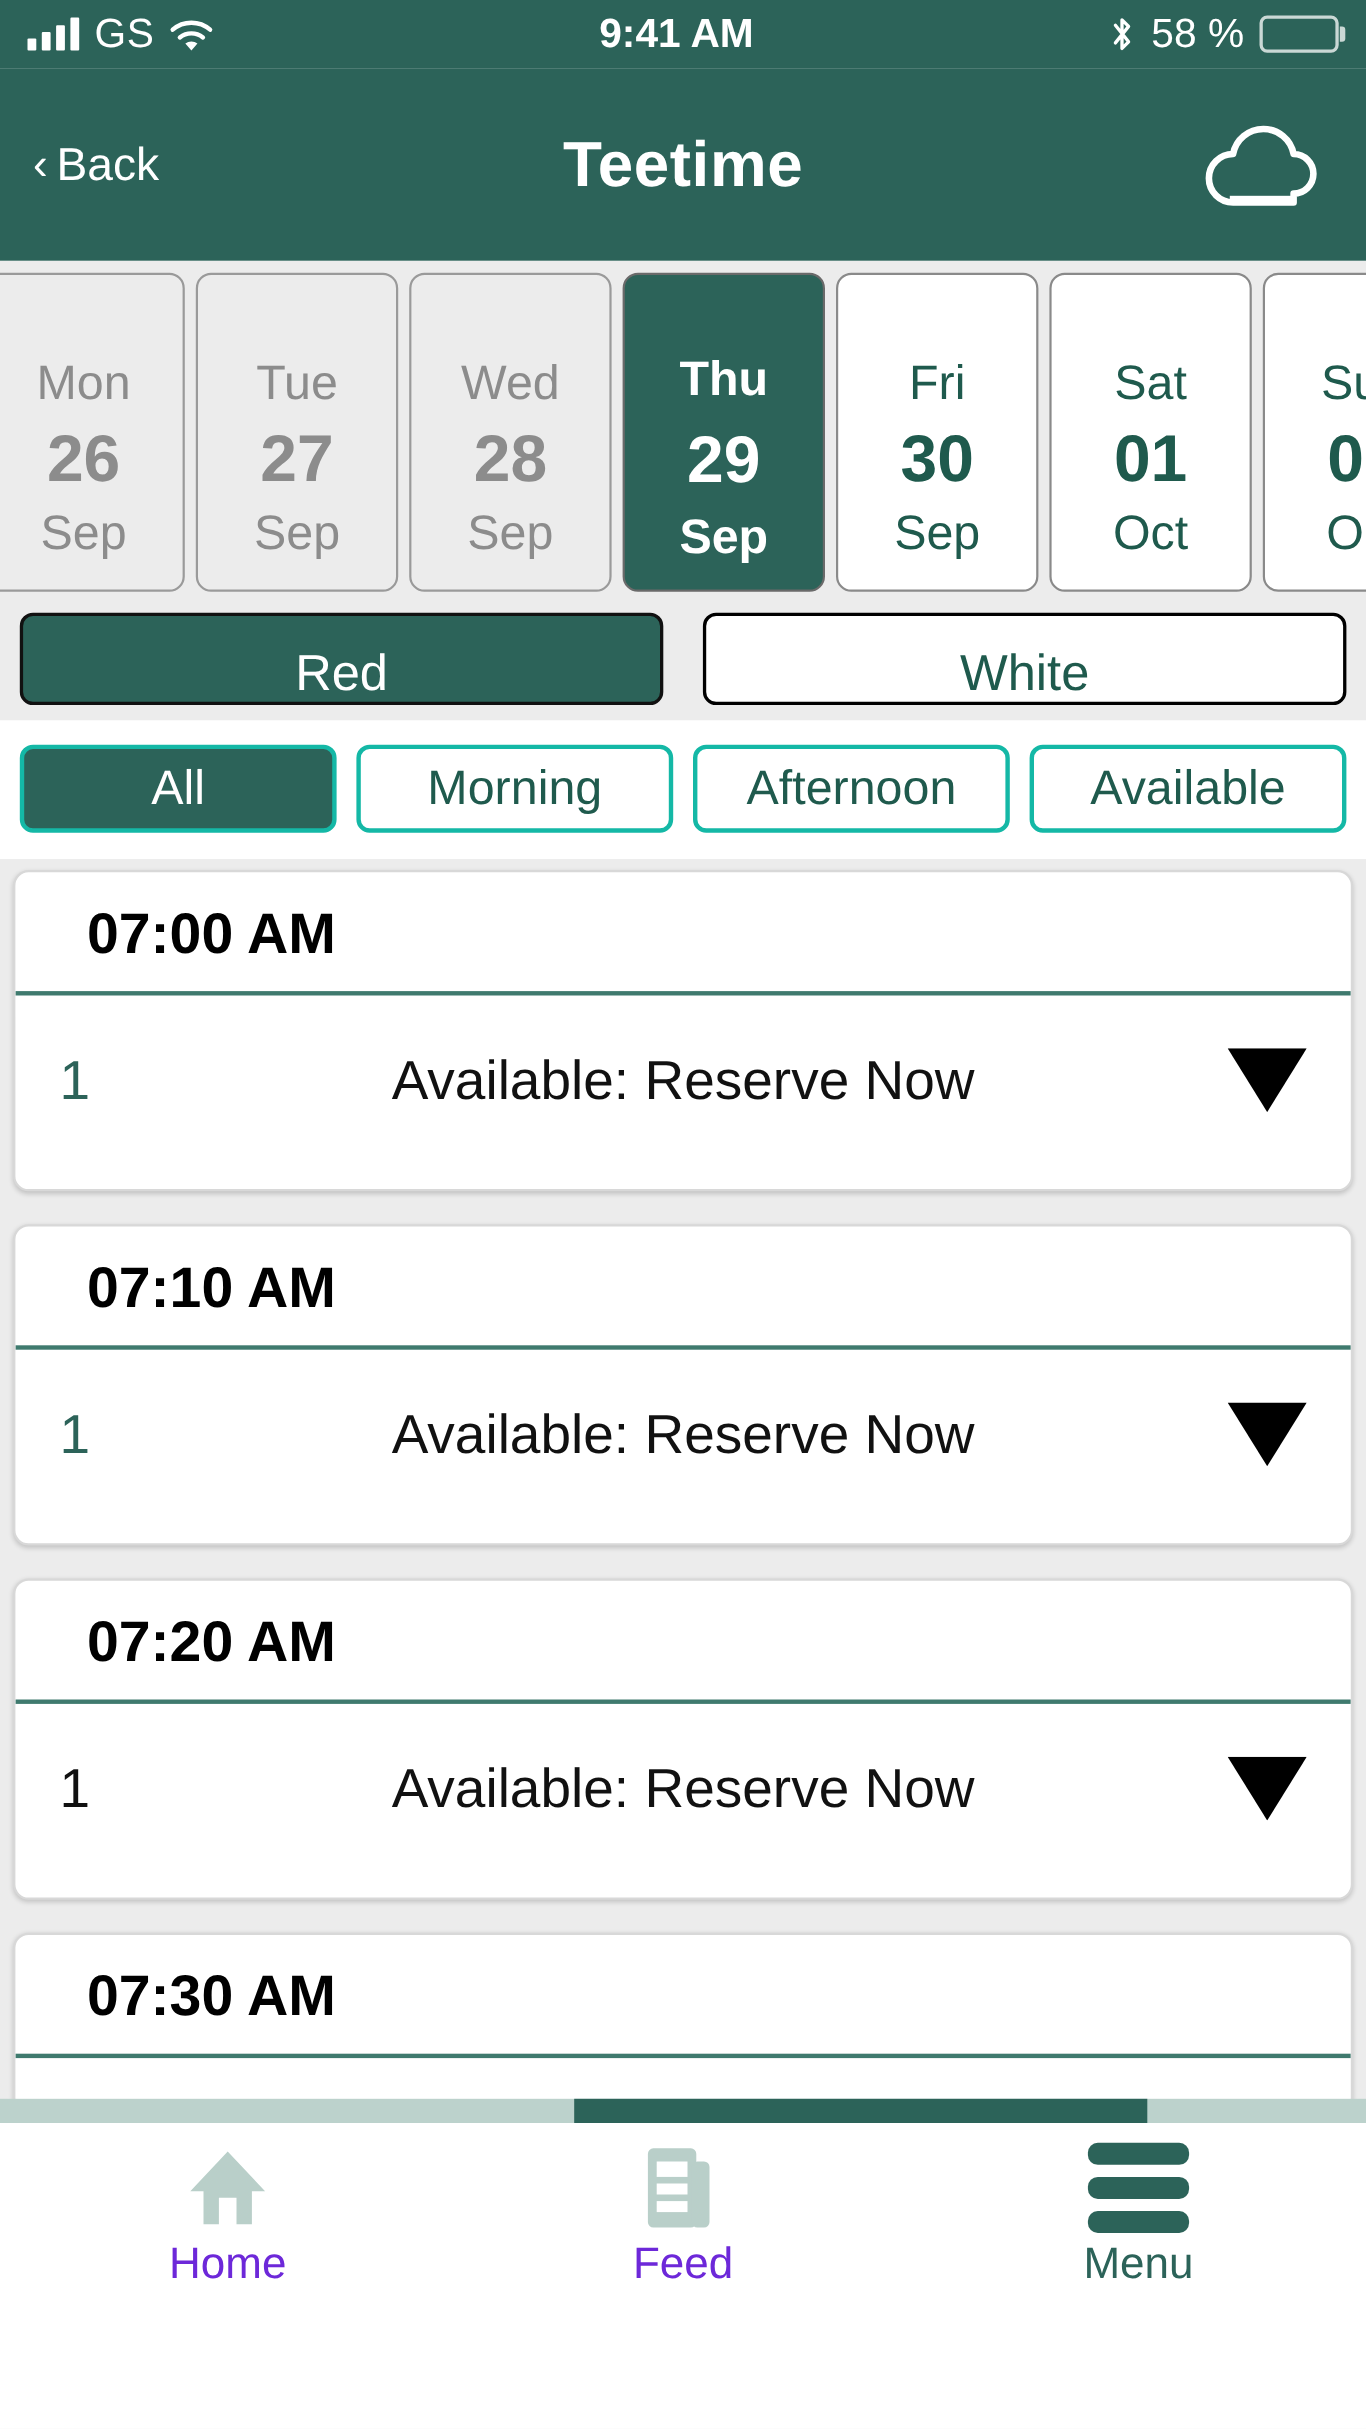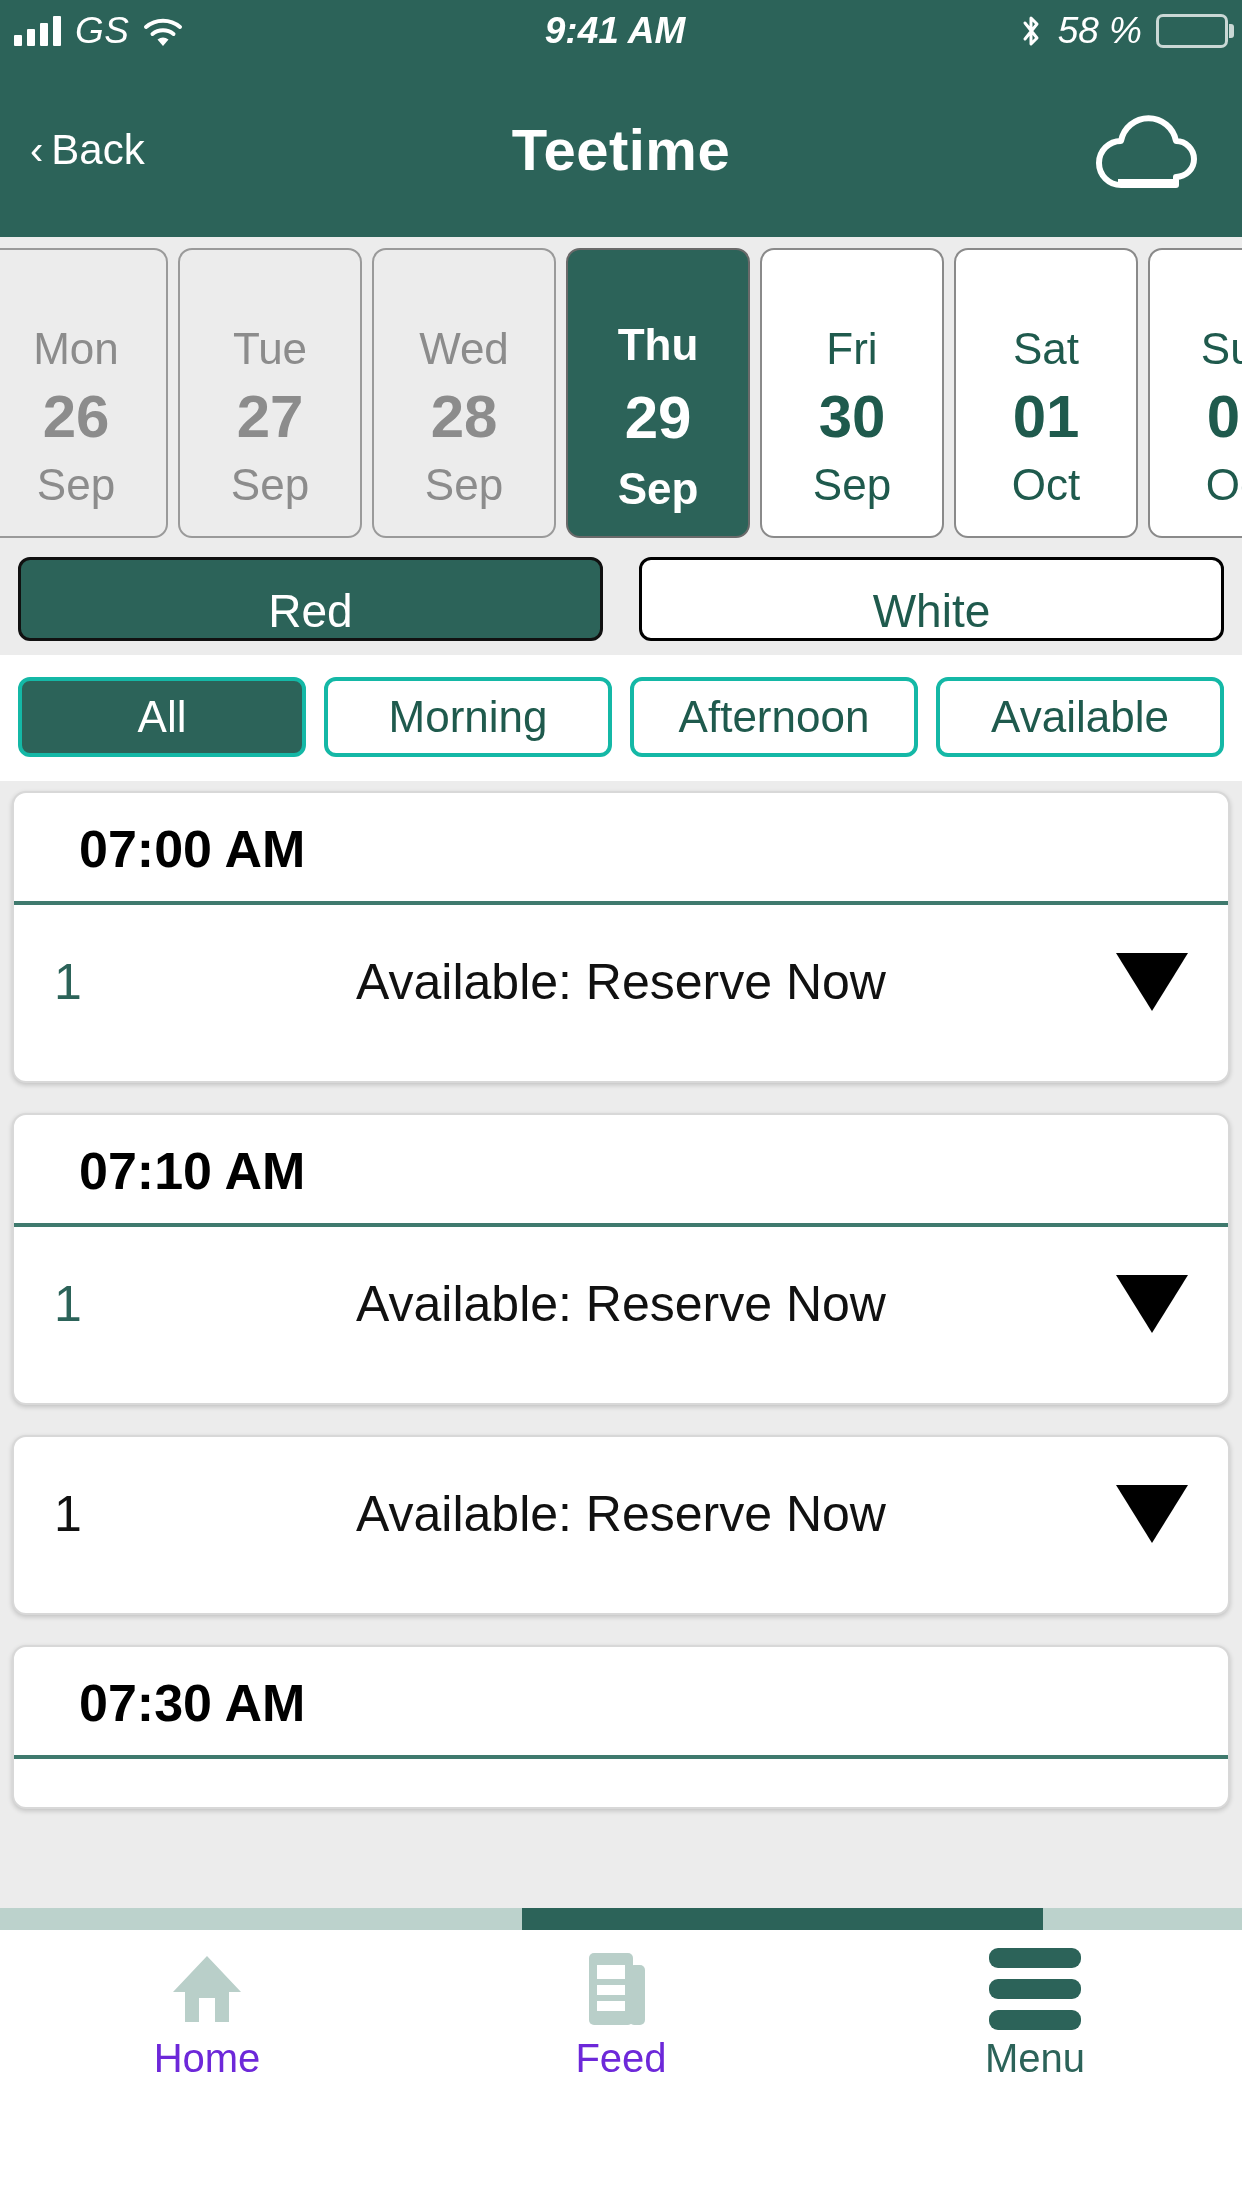--- a/index.html
+++ b/index.html
@@ -8,22 +8,21 @@
     font-family:"Liberation Sans", sans-serif;
     background:#ffffff;
     overflow:hidden;
     position:relative;
   }
 
   
   .status-bar{
     height:62px; background:#2C6359; color:#fff;
     display:flex; align-items:center; position:relative;
-    padding:0 14px;
-    font-style:italic;
+    padding:0 25px;
   }
   .sb-left{ display:flex; align-items:center; gap:14px; }
   .signal-bars{ display:flex; align-items:flex-end; gap:5px; height:30px; }
   .signal-bars i{ display:block; width:8px; background:#fff; border-radius:1px; }
   .signal-bars i:nth-child(1){ height:11px; }
   .signal-bars i:nth-child(2){ height:17px; }
   .signal-bars i:nth-child(3){ height:23px; }
   .signal-bars i:nth-child(4){ height:30px; }
   .carrier{ font-size:37px; letter-spacing:.5px; }
   .wifi-icon{ width:40px; height:30px; position:relative; }
@@ -277,20 +276,23 @@
         <div class="tee-qty green">1</div>
         <div class="tee-status">Available: Reserve Now</div>
         <div class="tee-arrow">
           <svg width="72" height="58" viewBox="0 0 72 58">
             <polygon points="0,0 72,0 36,58" fill="#000"></polygon>
           </svg>
         </div>
       </div>
     </div>
     <div class="tee-card">
+      <div class="tee-head">
+        <div class="tee-time">07:20 AM</div>
+      </div>
       <div class="tee-body">
         <div class="tee-qty dark">1</div>
         <div class="tee-status">Available: Reserve Now</div>
         <div class="tee-arrow">
           <svg width="72" height="58" viewBox="0 0 72 58">
             <polygon points="0,0 72,0 36,58" fill="#000"></polygon>
           </svg>
         </div>
       </div>
     </div>

